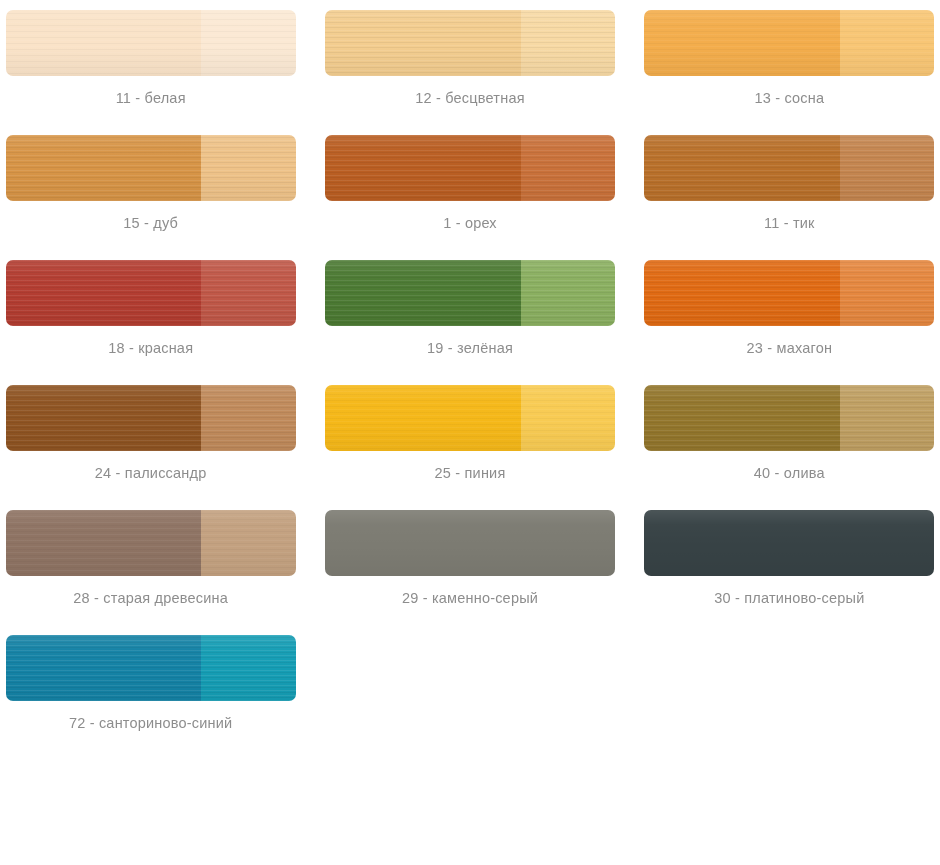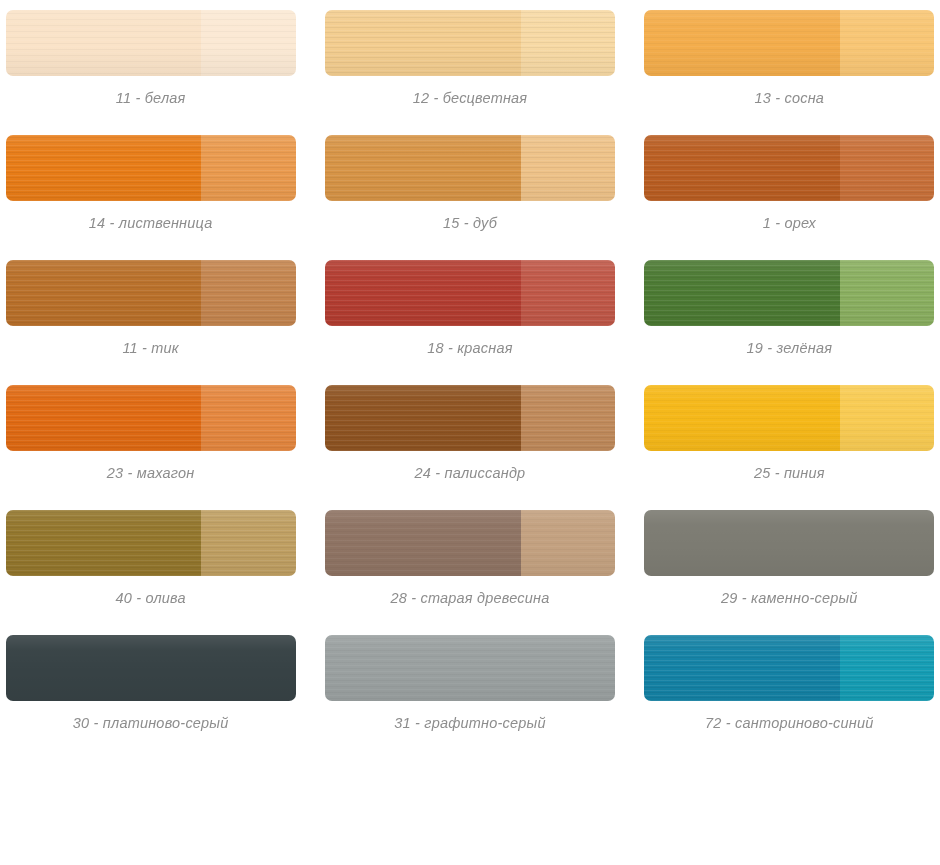--- a/index.html
+++ b/index.html
@@ -25,21 +25,20 @@
     width: 940px;
     box-sizing: border-box;
   }
 
   .swatch-cell {
     display: flex;
     flex-direction: column;
     align-items: center;
     height: 125px;
     box-sizing: border-box;
-    font-style: italic;
   }
 
   
   .swatch-cell.last-row {
     height: 120px;
   }
 
   .swatch-chip {
     position: relative;
     width: 290px;
@@ -151,29 +150,20 @@
       <div class="swatch-chip">
         <div class="chip-dark" style="background: rgb(243, 173, 76);"></div>
         <div class="chip-light" style="background: rgb(248, 198, 117);"></div>
         <div class="chip-grain subtle"></div>
         <div class="chip-shade"></div>
       </div>
       <div class="swatch-label">13 - сосна</div>
     </div>
     <div class="swatch-cell">
       <div class="swatch-chip">
-        <div class="chip-dark" style="background: rgb(232, 124, 23);"></div>
-        <div class="chip-light" style="background: rgb(234, 154, 78);"></div>
-        <div class="chip-grain "></div>
-        <div class="chip-shade"></div>
-      </div>
-      <div class="swatch-label">14 - лиственница</div>
-    </div>
-    <div class="swatch-cell">
-      <div class="swatch-chip">
         <div class="chip-dark" style="background: rgb(215, 148, 70);"></div>
         <div class="chip-light" style="background: rgb(238, 194, 136);"></div>
         <div class="chip-grain "></div>
         <div class="chip-shade"></div>
       </div>
       <div class="swatch-label">15 - дуб</div>
     </div>
     <div class="swatch-cell">
       <div class="swatch-chip">
         <div class="chip-dark" style="background: rgb(186, 94, 34);"></div>
@@ -264,28 +254,20 @@
       <div class="swatch-label">29 - каменно-серый</div>
     </div>
     <div class="swatch-cell">
       <div class="swatch-chip">
         <div class="chip-solid" style="background: rgb(55, 66, 69);"></div>
         <div class="chip-grain none"></div>
         <div class="chip-shade"></div>
       </div>
       <div class="swatch-label">30 - платиново-серый</div>
     </div>
-    <div class="swatch-cell">
-      <div class="swatch-chip">
-        <div class="chip-solid" style="background: rgb(154, 160, 160);"></div>
-        <div class="chip-grain subtle"></div>
-        <div class="chip-shade"></div>
-      </div>
-      <div class="swatch-label">31 - графитно-серый</div>
-    </div>
     <div class="swatch-cell last-row">
       <div class="swatch-chip">
         <div class="chip-dark" style="background: rgb(20, 130, 165);"></div>
         <div class="chip-light" style="background: rgb(21, 157, 180);"></div>
         <div class="chip-grain "></div>
         <div class="chip-shade"></div>
       </div>
       <div class="swatch-label">72 - санториново-синий</div>
     </div>
   </div>

